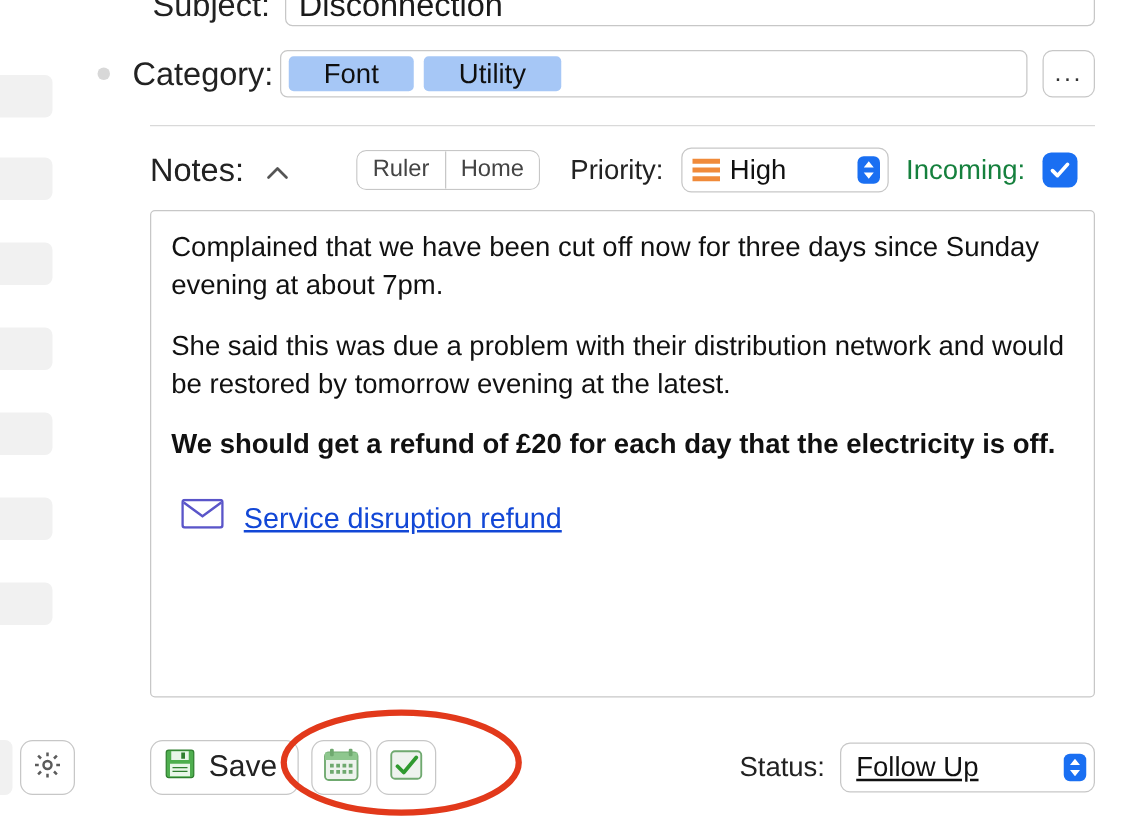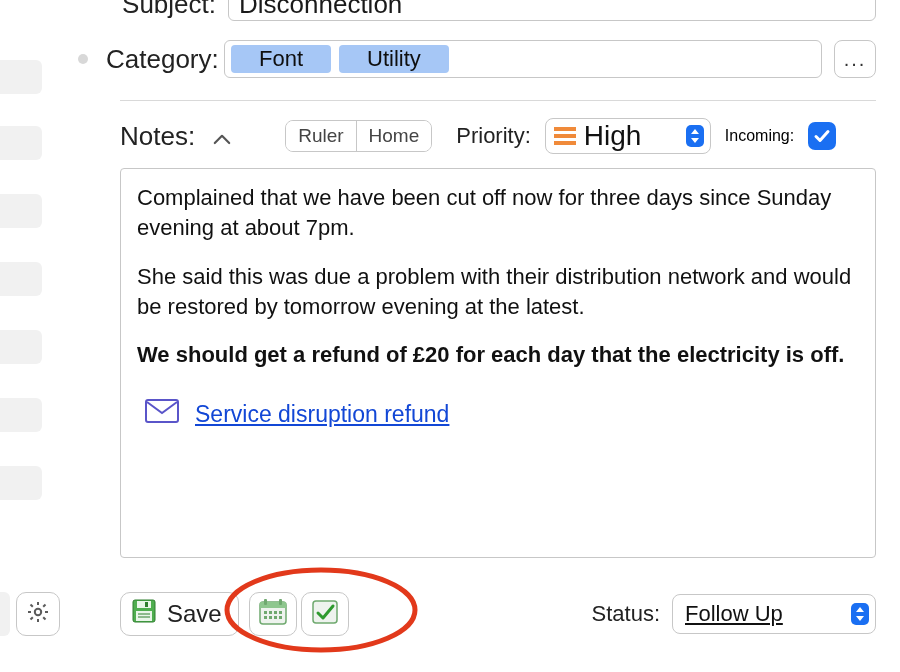--- a/index.html
+++ b/index.html
@@ -182,37 +182,37 @@
     cursor: pointer;
     min-width: 166px;
   }
   .priority-bars {
     width: 22px; height: 18px;
     display: inline-flex; flex-direction: column; gap: 3px;
   }
   .priority-bars span {
     height: 4px; background: #f08a3a; display: block;
   }
-  .priority-text { font-size: 28px; color: #111; flex:1; }
+  .priority-text { font-size: 22px; color: #111; flex:1; }
   .blue-drop {
     width: 18px; height: 22px;
     background: #1a6ff2;
     border-radius: 5px;
     display: inline-flex; align-items:center; justify-content:center;
   }
   .blue-drop::before, .blue-drop::after {
     content: "";
     position: relative;
     width: 0; height: 0;
   }
   .blue-drop svg { width: 12px; height: 18px; }
 
   .incoming-label {
-    font-size: 16px;
-    color: #000000;
+    font-size: 22px;
+    color: #15803d;
   }
   .incoming-check {
     width: 28px; height: 28px;
     background: #1a6ff2;
     border-radius: 7px;
     display: inline-flex; align-items:center; justify-content:center;
     cursor: pointer;
   }
 
   

